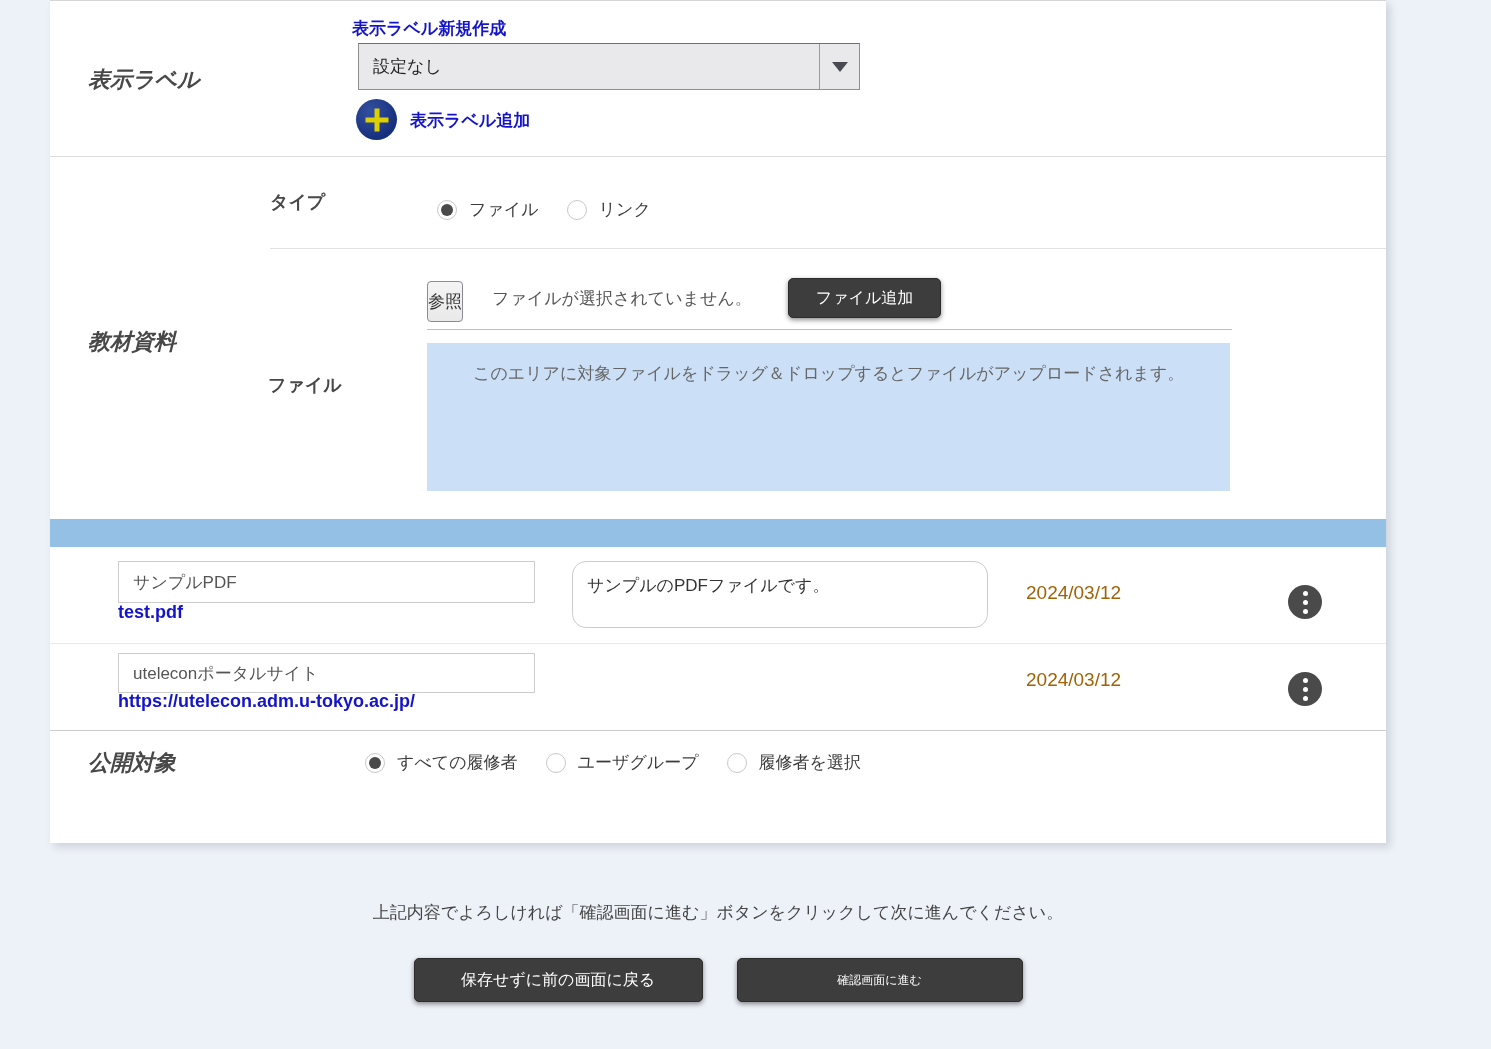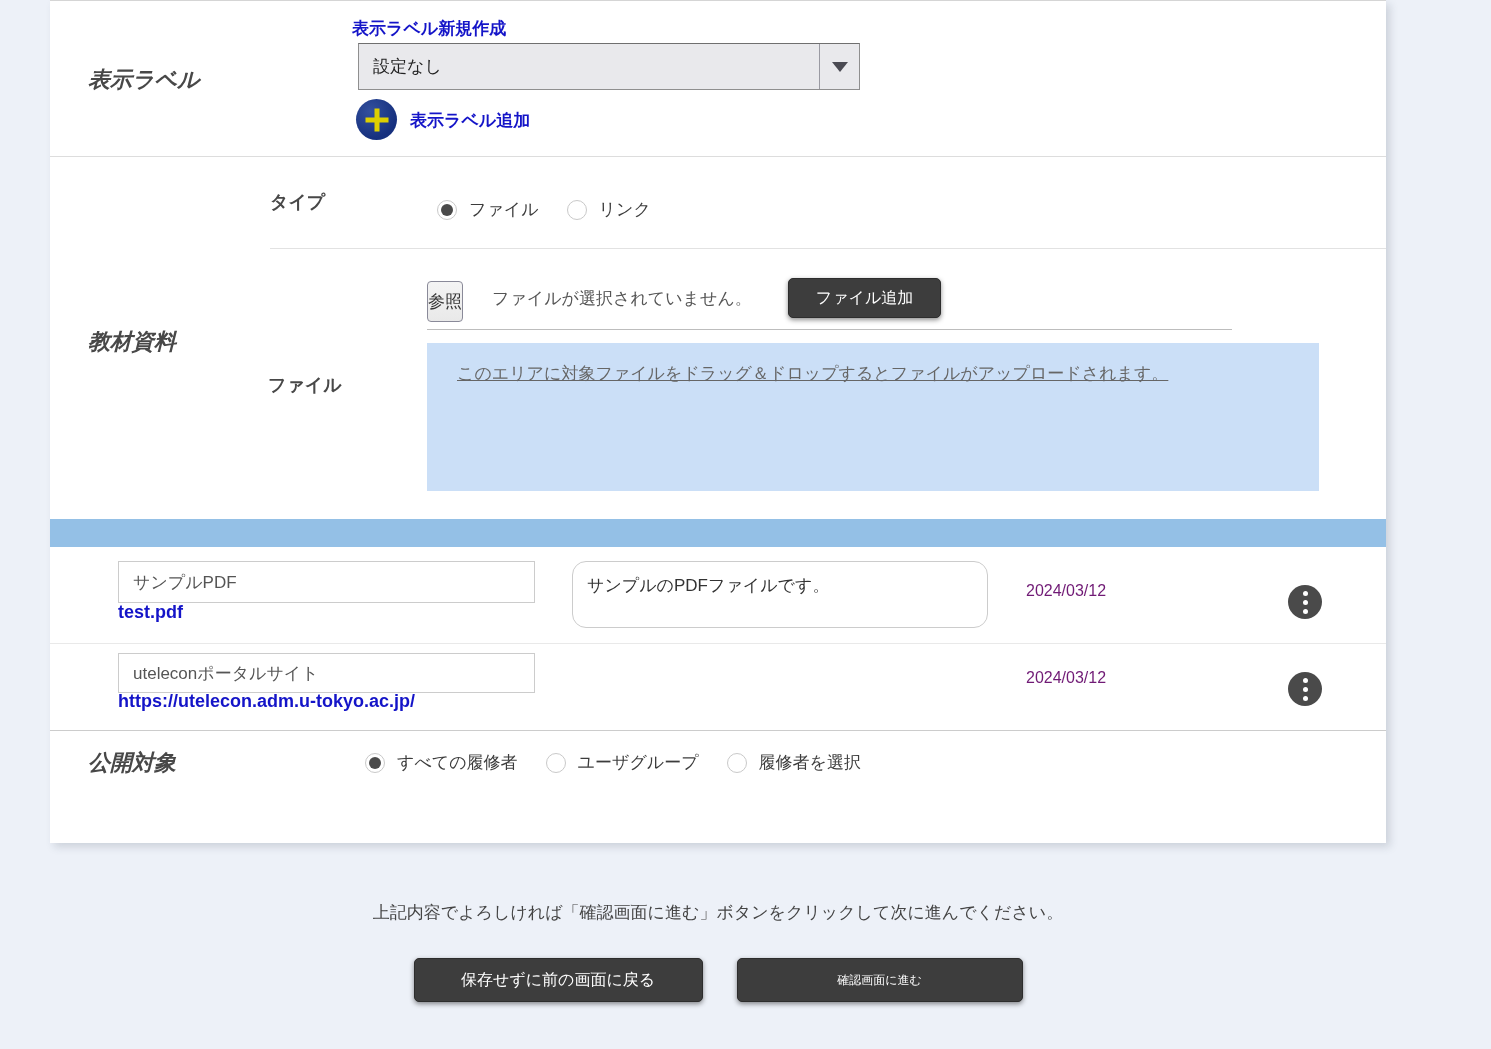--- a/index.html
+++ b/index.html
@@ -78,39 +78,38 @@
   .btn-dark {
     background:#3d3d3d; color:#ffffff; border:1px solid #2d2d2d; border-radius:5px;
     box-shadow:0 2px 5px rgba(0,0,0,0.45); cursor:pointer; text-align:center;
     font-family:"Liberation Sans","DejaVu Sans",sans-serif;
   }
   .addfile-btn { position:absolute; left:738px; top:121px; width:153px; height:40px; font-size:16px; }
 
   .upload-divider { position:absolute; left:377px; top:172px; width:805px; height:1px; background:#bdbdbd; }
 
   .dropzone {
-    position:absolute; left:377px; top:186px; width:892px; height:148px;
+    position:absolute; left:377px; top:186px; width:803px; height:148px;
     background:#cbdff7; color:#666; font-size:17px; line-height:1.55;
-    padding:18px 28px 0 30px;
-    text-decoration:underline;
+    padding:18px 28px 0 46px;
   }
 
   .th { position:absolute; top:14px; font-size:18px; font-weight:bold; color:#3a3a3a; }
 
   .input-box {
     position:absolute; border:1px solid #cccccc; background:#fff;
     font-size:17px; color:#555; padding-left:14px;
     font-family:"Liberation Sans","DejaVu Sans",sans-serif;
   }
   .comment-box {
     position:absolute; border:1px solid #cccccc; background:#fff;
     font-size:17px; color:#333; padding:12px 14px; line-height:1.4;
   }
   .file-link { position:absolute; font-size:18px; }
-  .date-text { position:absolute; font-size:16px; color:#701a75; }
+  .date-text { position:absolute; font-size:19px; color:#a16207; }
 
   .kebab {
     position:absolute; width:34px; height:34px; border-radius:50%; background:#4a4a4a;
     display:flex; flex-direction:column; align-items:center; justify-content:center; cursor:pointer;
   }
   .kebab i { width:5px; height:5px; border-radius:50%; background:#fff; margin:2px 0; }
 
   .instruction {
     position:absolute; left:50px; top:901px; width:1336px; text-align:center;
     font-size:17px; color:#444;

